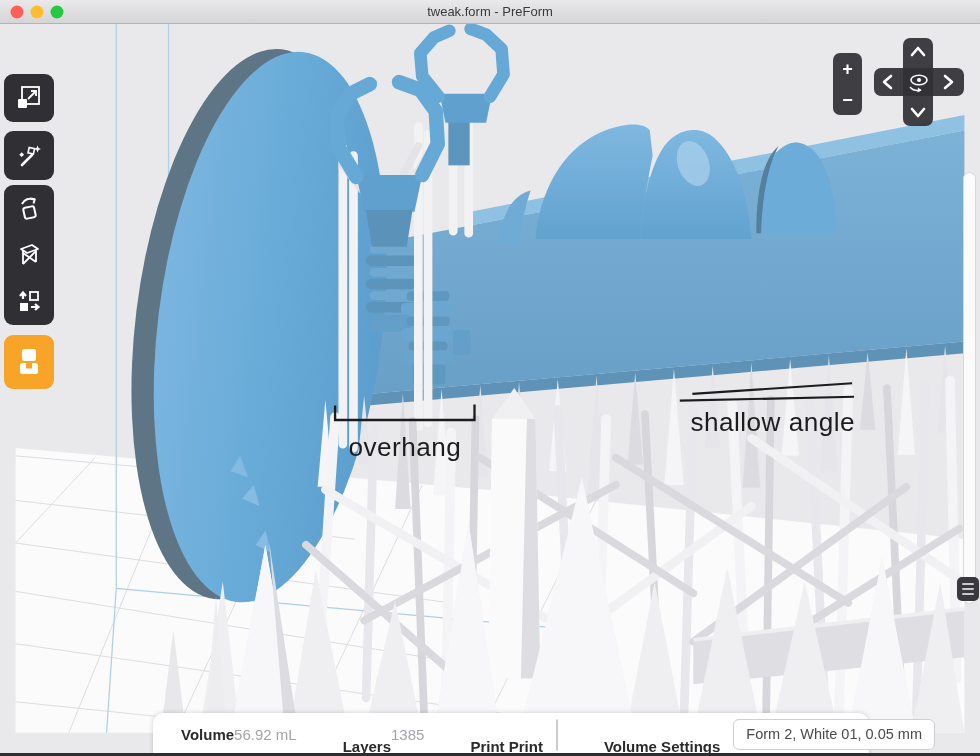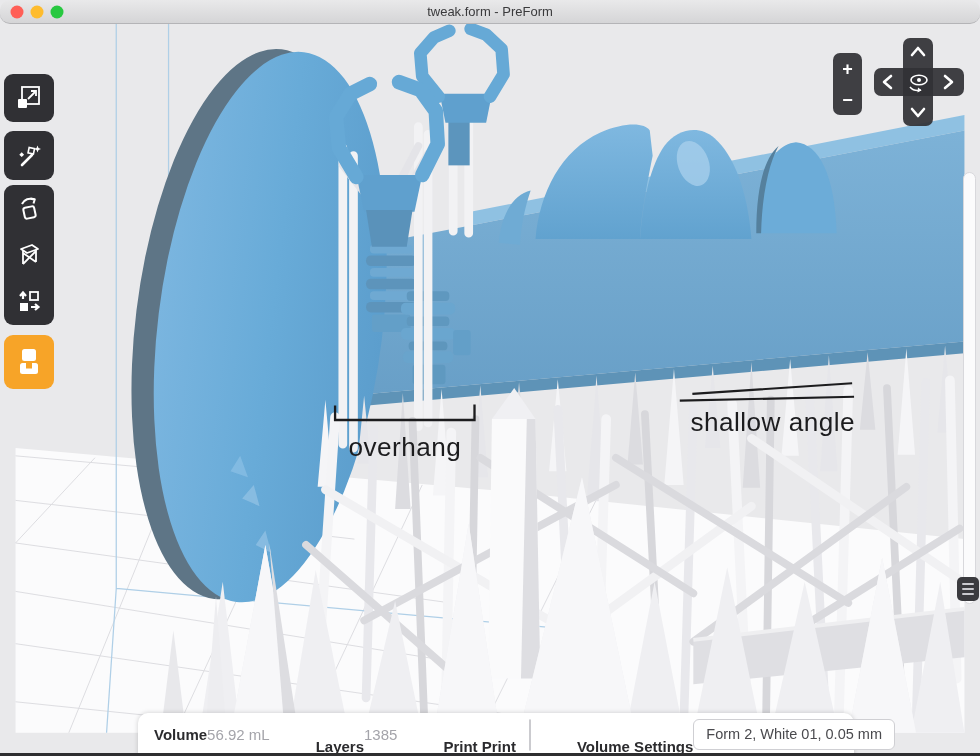--- a/index.html
+++ b/index.html
@@ -1,20 +1,20 @@
 <!DOCTYPE html>
 <html><head>
 <meta charset="utf-8">
 <style>
   html,body{margin:0;padding:0;background:#555;}
   .window{position:relative;width:980px;height:756px;overflow:hidden;background:#E9E9EB;
           font-family:"Liberation Sans", sans-serif;}
   
   .titlebar{position:absolute;top:0;left:0;width:980px;height:24px;
-            background:linear-gradient(#E9E9EA,#D5D5D7);border-bottom:1px solid #B4B4B7;box-sizing:border-box;border-radius:10px;}
+            background:linear-gradient(#E9E9EA,#D5D5D7);border-bottom:1px solid #B4B4B7;box-sizing:border-box;}
   .title-text{position:absolute;top:0;left:0;width:100%;height:24px;line-height:24px;text-align:center;
               font-size:13px;font-weight:500;color:#3A3A3C;}
   .lights{position:absolute;top:4px;left:9px;}
   
   .viewport{position:absolute;top:24px;left:0;width:980px;height:732px;}
   .scene{position:absolute;top:0;left:0;}
   .anno{font-family:"Liberation Sans",sans-serif;font-size:27px;fill:#1C1C1E;letter-spacing:0.5px;}
   
   .tbtn{position:absolute;left:4px;width:50px;border-radius:9px;background:#303034;
         display:flex;align-items:center;justify-content:center;cursor:pointer;}
@@ -27,29 +27,29 @@
              background:rgba(49,49,54,0.93);display:flex;flex-direction:column;}
   .zoom-pill .zc{flex:1;color:#FFF;font-size:18px;font-weight:700;display:flex;align-items:center;justify-content:center;cursor:pointer;line-height:1;}
   .dpad{position:absolute;left:872px;top:13px;width:92px;height:90px;}
   
   .slider-track{position:absolute;left:963px;top:148px;width:13px;height:432px;background:#FBFBFC;
                 border:1px solid #D8D8DC;border-radius:7px;box-sizing:border-box;cursor:pointer;}
   .slider-handle{position:absolute;left:957px;top:553px;width:22px;height:24px;background:#3A3A3E;
                  border-radius:5px;cursor:grab;display:flex;flex-direction:column;justify-content:center;gap:3px;align-items:center;}
   .slider-handle i{display:block;width:12px;height:2px;background:#C9C9CE;border-radius:1px;}
   
-  .statusbar{position:absolute;left:138px;top:689px;width:716px;height:43px;background:#FFFFFF;
+  .statusbar{position:absolute;left:153px;top:689px;width:716px;height:43px;background:#FFFFFF;
              border-radius:10px 10px 0 0;box-shadow:0 0 5px rgba(0,0,0,0.18);
-             display:flex;align-items:center;padding-left:16px;box-sizing:border-box;}
+             display:flex;align-items:center;padding-left:28px;box-sizing:border-box;}
   .sb-label{font-size:15px;font-weight:700;color:#2B2B2E;white-space:nowrap;}
   .sb-value{font-size:15px;color:#A4A4AA;white-space:nowrap;}
   .sb-gap{margin-left:46px;margin-top:24px;}
   .pt-box{margin-left:13px;display:flex;height:30px;border:1px solid #CBCBCF;border-radius:5px;overflow:hidden;}
   .pt-val{width:26px;background:#EBEBED;color:#9C9CA2;font-size:13px;display:flex;align-items:center;justify-content:center;}
-  .ps-box{height:29px;line-height:29px;padding:0 12px;border:1px solid #CFCFD3;border-radius:6px;
+  .ps-box{margin-left:13px;height:29px;line-height:29px;padding:0 12px;border:1px solid #CFCFD3;border-radius:6px;
           font-size:14.5px;color:#4A4A4E;background:#FFF;white-space:nowrap;cursor:pointer;}
   .bottom-strip{position:absolute;left:0;bottom:0;width:980px;height:3px;background:#2E2E30;}
   .icon-svg{display:block;}
 </style>
 </head>
 <body>
 
 <div class="window">
 
   <div class="titlebar">

